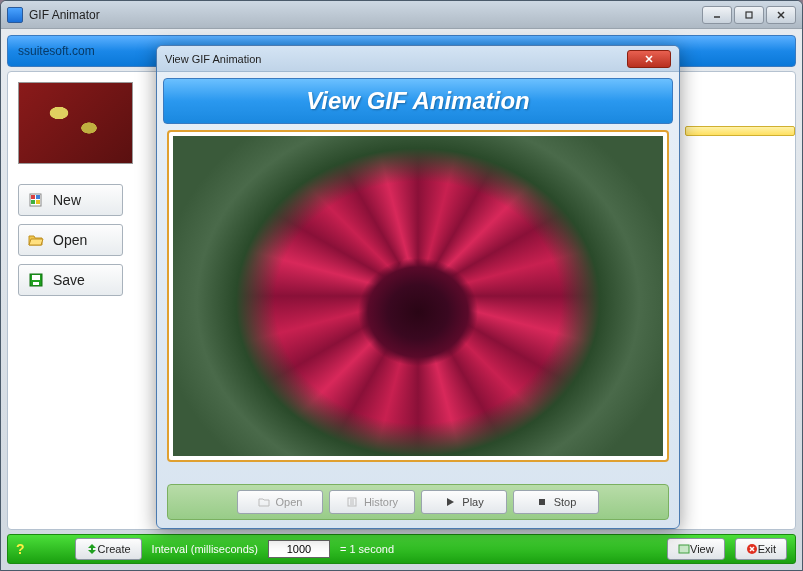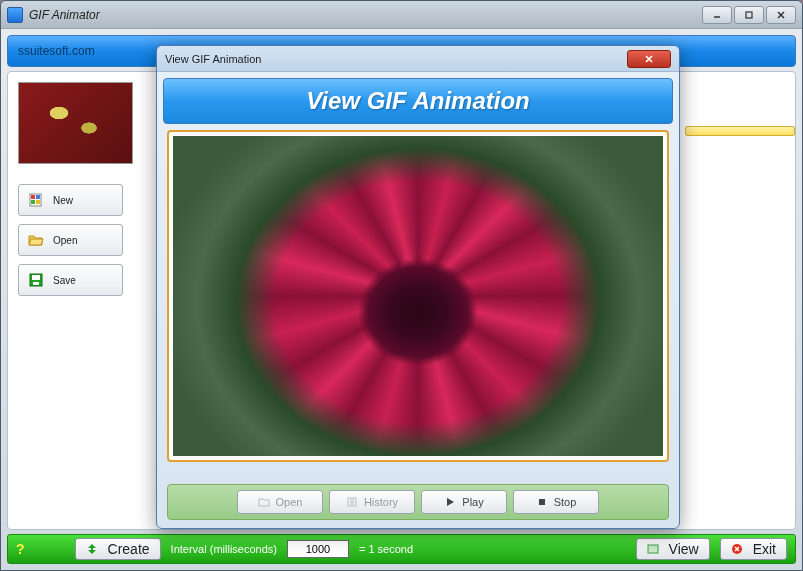--- a/index.html
+++ b/index.html
@@ -1,46 +1,46 @@
 <!DOCTYPE html>
 <html><head>
 <meta charset="utf-8">
 <style>
 * { box-sizing: border-box; margin: 0; padding: 0; font-family: "Segoe UI", Tahoma, sans-serif; }
 body { width: 803px; height: 571px; background: #8a7a8a; overflow: hidden; position: relative; }
 
 
 .outer-window { width: 803px; height: 571px; background: linear-gradient(#e8ecf0,#d0d8e0); border: 1px solid #4a5a6a; border-radius: 6px 6px 0 0; position: relative; }
-.outer-titlebar { height: 28px; background: linear-gradient(#cdd8e3,#aeb9c4); border-bottom: 1px solid #9aa4ae; display: flex; align-items: center; padding: 0 6px; border-radius: 6px 6px 0 0; font-style: italic; }
+.outer-titlebar { height: 28px; background: linear-gradient(#cdd8e3,#aeb9c4); border-bottom: 1px solid #9aa4ae; display: flex; align-items: center; padding: 0 6px; border-radius: 6px 6px 0 0; }
 .outer-titlebar .app-icon { width: 16px; height: 16px; margin-right: 6px; background: linear-gradient(#4aa3ff,#1a6fd8); border: 1px solid #2a5a9a; border-radius: 2px; }
 .outer-titlebar .title { font-size: 12px; color: #222; flex: 1; }
 .winbtns { display: flex; gap: 2px; }
 .winbtn { width: 30px; height: 18px; background: linear-gradient(#f0f3f6,#c8d2dc); border: 1px solid #8a94a0; border-radius: 3px; display: flex; align-items: center; justify-content: center; font-size: 10px; color: #333; }
 .winbtn.close-x { background: linear-gradient(#f0f3f6,#c8d2dc); }
 
 .blue-header { margin: 6px; height: 32px; background: linear-gradient(#5bb0ff,#1a87e8 50%,#0a78d8); border: 1px solid #3a7abf; border-radius: 4px; display: flex; align-items: center; padding: 0 10px; color: #083a66; font-size: 12px; }
 
 .main-body { position: absolute; left: 6px; right: 6px; top: 70px; bottom: 40px; background: #fff; border: 1px solid #b5c2d0; border-radius: 4px; padding: 10px; }
 
 .thumb { width: 115px; height: 82px; border: 1px solid #999; margin-bottom: 20px; background:
   radial-gradient(ellipse 30px 20px at 40px 30px, #e0d060 30%, transparent 32%),
   radial-gradient(ellipse 25px 18px at 70px 45px, #c0b040 30%, transparent 32%),
   linear-gradient(135deg,#8a1a1a,#5a1010);
 }
 
 .sidebar-btns { display: flex; flex-direction: column; gap: 8px; width: 105px; }
-.side-btn { height: 32px; background: linear-gradient(#fdfdfd,#e8ecef); border: 1px solid #a8b2bc; border-radius: 3px; display: flex; align-items: center; padding: 0 8px; gap: 8px; font-size: 10px; color: #222; cursor: pointer; }
+.side-btn { height: 32px; background: linear-gradient(#fdfdfd,#e8ecef); border: 1px solid #a8b2bc; border-radius: 3px; display: flex; align-items: center; padding: 0 8px; gap: 8px; font-size: 14px; color: #222; cursor: pointer; }
 .side-btn .ic { width: 18px; height: 18px; display: flex; align-items: center; justify-content: center; }
 
 .yellow-bar { position: absolute; right: 0; top: 54px; width: 110px; height: 10px; background: linear-gradient(#fff2a8,#ffe060); border: 1px solid #d0b030; border-radius: 2px; }
 
 
 .green-bar { position: absolute; left: 6px; right: 6px; bottom: 6px; height: 30px; background: linear-gradient(#4bdf3a,#1aa010); border: 1px solid #1a8a10; border-radius: 3px; display: flex; align-items: center; padding: 0 8px; gap: 10px; font-size: 11px; color: #fff; }
 .green-bar .q { color: #ffee44; font-weight: bold; font-size: 14px; margin-right: 40px; }
-.gbtn { height: 22px; background: linear-gradient(#fdfdfd,#e0e4e8); border: 1px solid #8a94a0; border-radius: 3px; display: flex; align-items: center; padding: 0 10px; gap: 10px; font-size: 14px; color: #222; cursor: pointer; }
+.gbtn { height: 22px; background: linear-gradient(#fdfdfd,#e0e4e8); border: 1px solid #8a94a0; border-radius: 3px; display: flex; align-items: center; padding: 0 10px; gap: 0; font-size: 11px; color: #222; cursor: pointer; }
 .interval-box { height: 18px; width: 62px; background: #fff; border: 1px solid #666; color: #000; font-size: 11px; text-align: center; line-height: 16px; }
 .green-bar .lbl { color: #fff; text-align: center; }
 .spacer { flex: 1; }
 
 
 .modal { position: absolute; left: 155px; top: 44px; width: 524px; height: 484px; background: linear-gradient(#e8f0f8,#d8e4f0); border: 1px solid #4a7ab0; border-radius: 6px; box-shadow: 0 4px 20px rgba(0,0,0,0.4); }
 .modal-titlebar { height: 26px; background: linear-gradient(#d4e4f4,#c0d4e8); border-bottom: 1px solid #a0b8d0; display: flex; align-items: center; padding: 0 8px; border-radius: 6px 6px 0 0; }
 .modal-titlebar .t { font-size: 11px; color: #222; flex: 1; }
 .modal-close { width: 44px; height: 18px; background: linear-gradient(#e86050,#b83020); border: 1px solid #8a2010; border-radius: 3px; display: flex; align-items: center; justify-content: center; color: #fff; font-size: 11px; font-weight: bold; }
 

